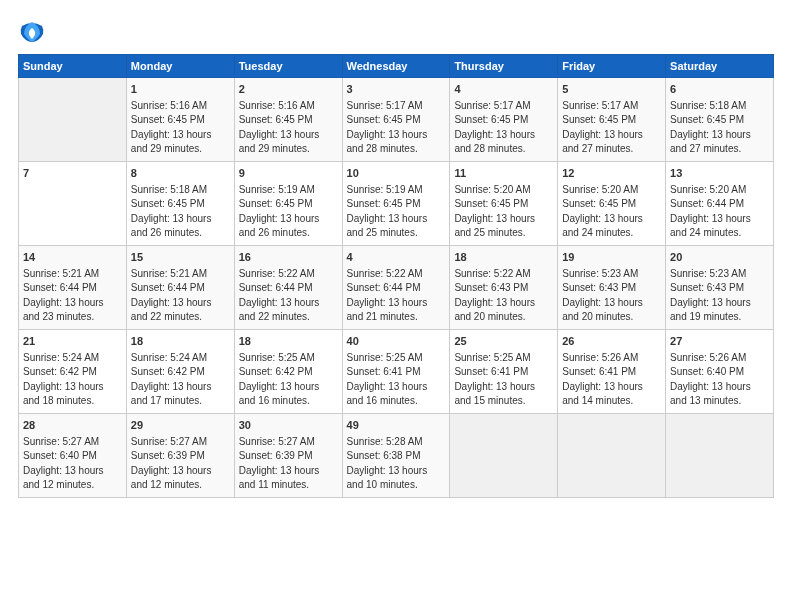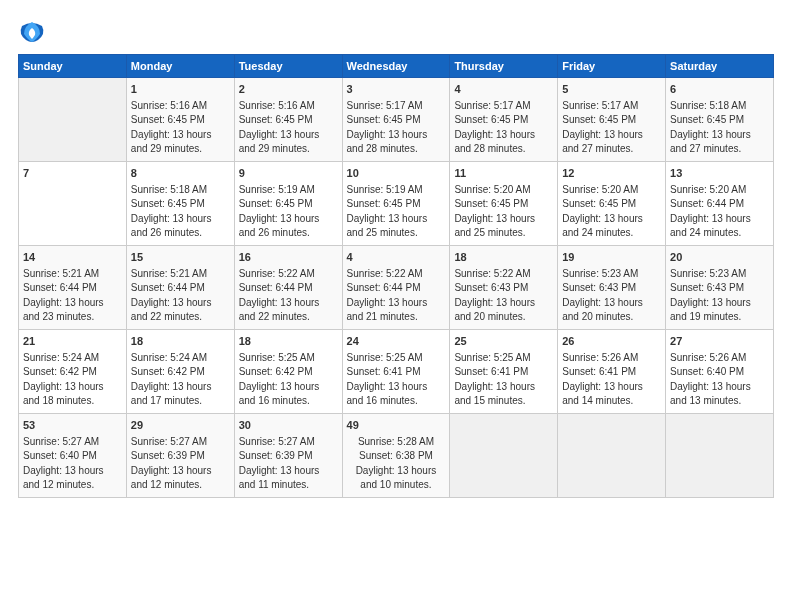--- a/index.html
+++ b/index.html
@@ -290,21 +290,21 @@
 and 17 minutes.</div>
           </td>
           <td>
             <span class="day-num">18</span>
             <div class="day-info" style="white-space: pre-line;">Sunrise: 5:25 AM
 Sunset: 6:42 PM
 Daylight: 13 hours
 and 16 minutes.</div>
           </td>
           <td>
-            <span class="day-num">24</span>
+            <span class="day-num">40</span>
             <div class="day-info" style="white-space: pre-line;">Sunrise: 5:25 AM
 Sunset: 6:41 PM
 Daylight: 13 hours
 and 16 minutes.</div>
           </td>
           <td>
             <span class="day-num">25</span>
             <div class="day-info" style="white-space: pre-line;">Sunrise: 5:25 AM
 Sunset: 6:41 PM
 Daylight: 13 hours
@@ -320,21 +320,21 @@
           <td>
             <span class="day-num">27</span>
             <div class="day-info" style="white-space: pre-line;">Sunrise: 5:26 AM
 Sunset: 6:40 PM
 Daylight: 13 hours
 and 13 minutes.</div>
           </td>
         </tr>
         <tr>
           <td>
-            <span class="day-num">53</span>
+            <span class="day-num">28</span>
             <div class="day-info" style="white-space: pre-line;">Sunrise: 5:27 AM
 Sunset: 6:40 PM
 Daylight: 13 hours
 and 12 minutes.</div>
           </td>
           <td>
             <span class="day-num">29</span>
             <div class="day-info" style="white-space: pre-line;">Sunrise: 5:27 AM
 Sunset: 6:39 PM
 Daylight: 13 hours
@@ -342,21 +342,21 @@
           </td>
           <td>
             <span class="day-num">30</span>
             <div class="day-info" style="white-space: pre-line;">Sunrise: 5:27 AM
 Sunset: 6:39 PM
 Daylight: 13 hours
 and 11 minutes.</div>
           </td>
           <td>
             <span class="day-num">49</span>
-            <div class="day-info" style="white-space: pre-line; text-align: center;">Sunrise: 5:28 AM
+            <div class="day-info" style="white-space: pre-line;">Sunrise: 5:28 AM
 Sunset: 6:38 PM
 Daylight: 13 hours
 and 10 minutes.</div>
           </td>
           <td class="empty"></td>
           <td class="empty"></td>
           <td class="empty"></td>
         </tr>
       </tbody>
   </table>

